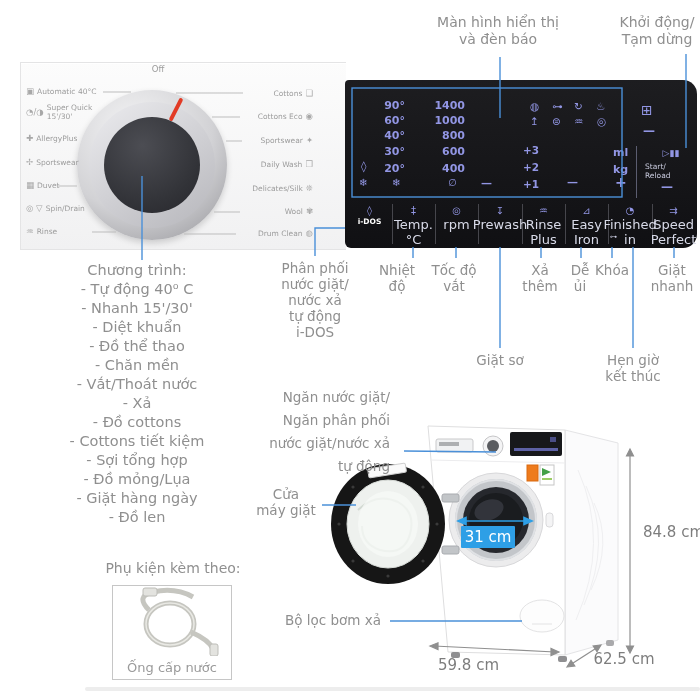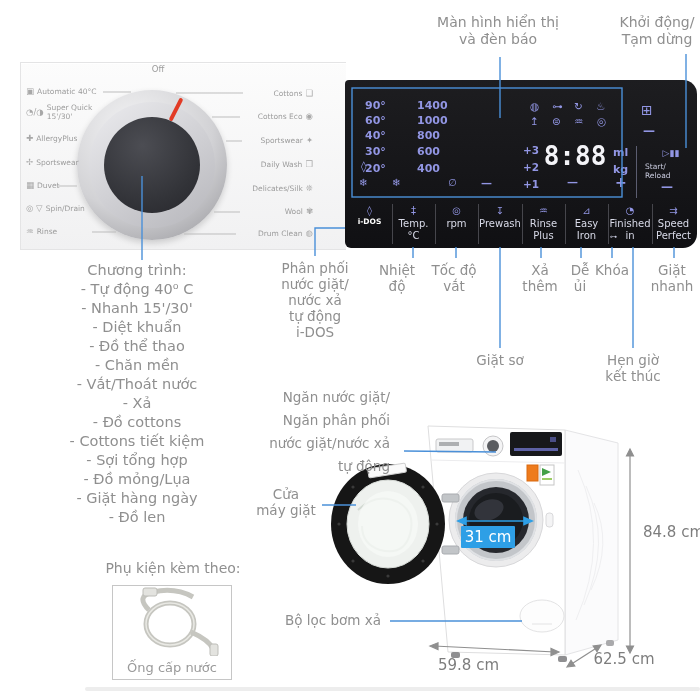--- a/index.html
+++ b/index.html
@@ -22,26 +22,26 @@
     box-shadow:0 3px 6px rgba(0,0,0,.16)}
   .dial-mid{position:absolute;left:89px;top:102px;width:126px;height:126px;border-radius:50%;
     background:linear-gradient(145deg,#ececef,#b6b6bb)}
   .dial-knob{position:absolute;left:104px;top:117px;width:96px;height:96px;border-radius:50%;
     background:radial-gradient(circle at 40% 30%,#4c4d53,#323338 65%,#26262b)}
   .dial-tick{position:absolute;left:174px;top:97px;width:4px;height:25px;background:#e23b25;border-radius:2px;transform:rotate(27deg)}
   
   .panel-black{position:absolute;left:345px;top:80px;width:352px;height:168px;
     background:linear-gradient(180deg,#1d1d20,#101013);border-radius:4px 14px 14px 6px}
   .pv{position:absolute;color:#9296e4}
-  .num{font-weight:bold;font-size:11px;}
+  .num{font-weight:bold;font-size:11px;text-align:right}
   .segdisp{position:absolute;left:196px;top:60px;width:68px;height:32px;color:#f4f4f8;
     font-family:"DejaVu Sans Mono","Liberation Mono",monospace;font-weight:bold;font-size:26px;text-align:center;line-height:32px}
   .btn-cell{position:absolute;top:122px;height:44px;display:flex;flex-direction:column;align-items:center;padding-top:4px;gap:2px;box-sizing:border-box}
   .btn-cell .bic{color:#9296e4;font-size:10px;line-height:10px}
-  .btn-cell .blab{color:#d8dae8;font-size:10px;line-height:1.15;text-align:center;white-space:pre-line}
+  .btn-cell .blab{color:#d8dae8;font-size:13px;line-height:1.15;text-align:center;white-space:pre-line}
   .btn-div{position:absolute;top:124px;width:1px;height:40px;background:#46464c}
   .vdiv{position:absolute;left:291px;top:66px;width:1px;height:52px;background:#5b5d70}
   .badge{position:absolute;left:461px;top:526px;width:54px;height:22px;background:#2e9fe6;color:#fff;
     font-size:15px;line-height:22px;text-align:center;border-radius:1px}
   .acc-box{position:absolute;left:112px;top:585px;width:120px;height:95px;border:1px solid #c6c6c6;background:#fff;box-sizing:border-box}
   .bottom-bar{position:absolute;left:85px;top:687px;width:615px;height:4px;background:#ededed;border-radius:2px}
 </style>
 </head>
 <body>
 
@@ -97,21 +97,20 @@
     <span class="pv" style="left:251px;top:20px;font-size:10.5px">♨</span>
     <span class="pv" style="left:185px;top:35px;font-size:10.5px">↥</span>
     <span class="pv" style="left:207px;top:35px;font-size:10.5px">⊜</span>
     <span class="pv" style="left:229px;top:35px;font-size:10.5px">♒</span>
     <span class="pv" style="left:252px;top:35px;font-size:10.5px">◎</span>
 
     <span class="pv" style="left:178px;top:64px;font-size:10.5px;font-weight:bold">+3</span>
     <span class="pv" style="left:178px;top:81px;font-size:10.5px;font-weight:bold">+2</span>
     <span class="pv" style="left:178px;top:98px;font-size:10.5px;font-weight:bold">+1</span>
 
-    <div class="segdisp">8:88</div>
     <span class="pv" style="left:268px;top:66px;font-size:11px;font-weight:bold">ml</span>
     <span class="pv" style="left:268px;top:83px;font-size:11px;font-weight:bold">kg</span>
     <span class="pv" style="left:222px;top:96px;font-size:11px;font-weight:bold">—</span>
     <span class="pv" style="left:270px;top:94px;font-size:14px;font-weight:bold">+</span>
 
     <span class="pv" style="left:296px;top:22px;font-size:14px">⊞</span>
     <span class="pv" style="left:298px;top:44px;font-size:12px;font-weight:bold">—</span>
 
     <div class="vdiv"></div>
     <span class="pv" style="left:306px;top:68px;width:40px;text-align:center;font-size:9px">▷▮▮</span>

